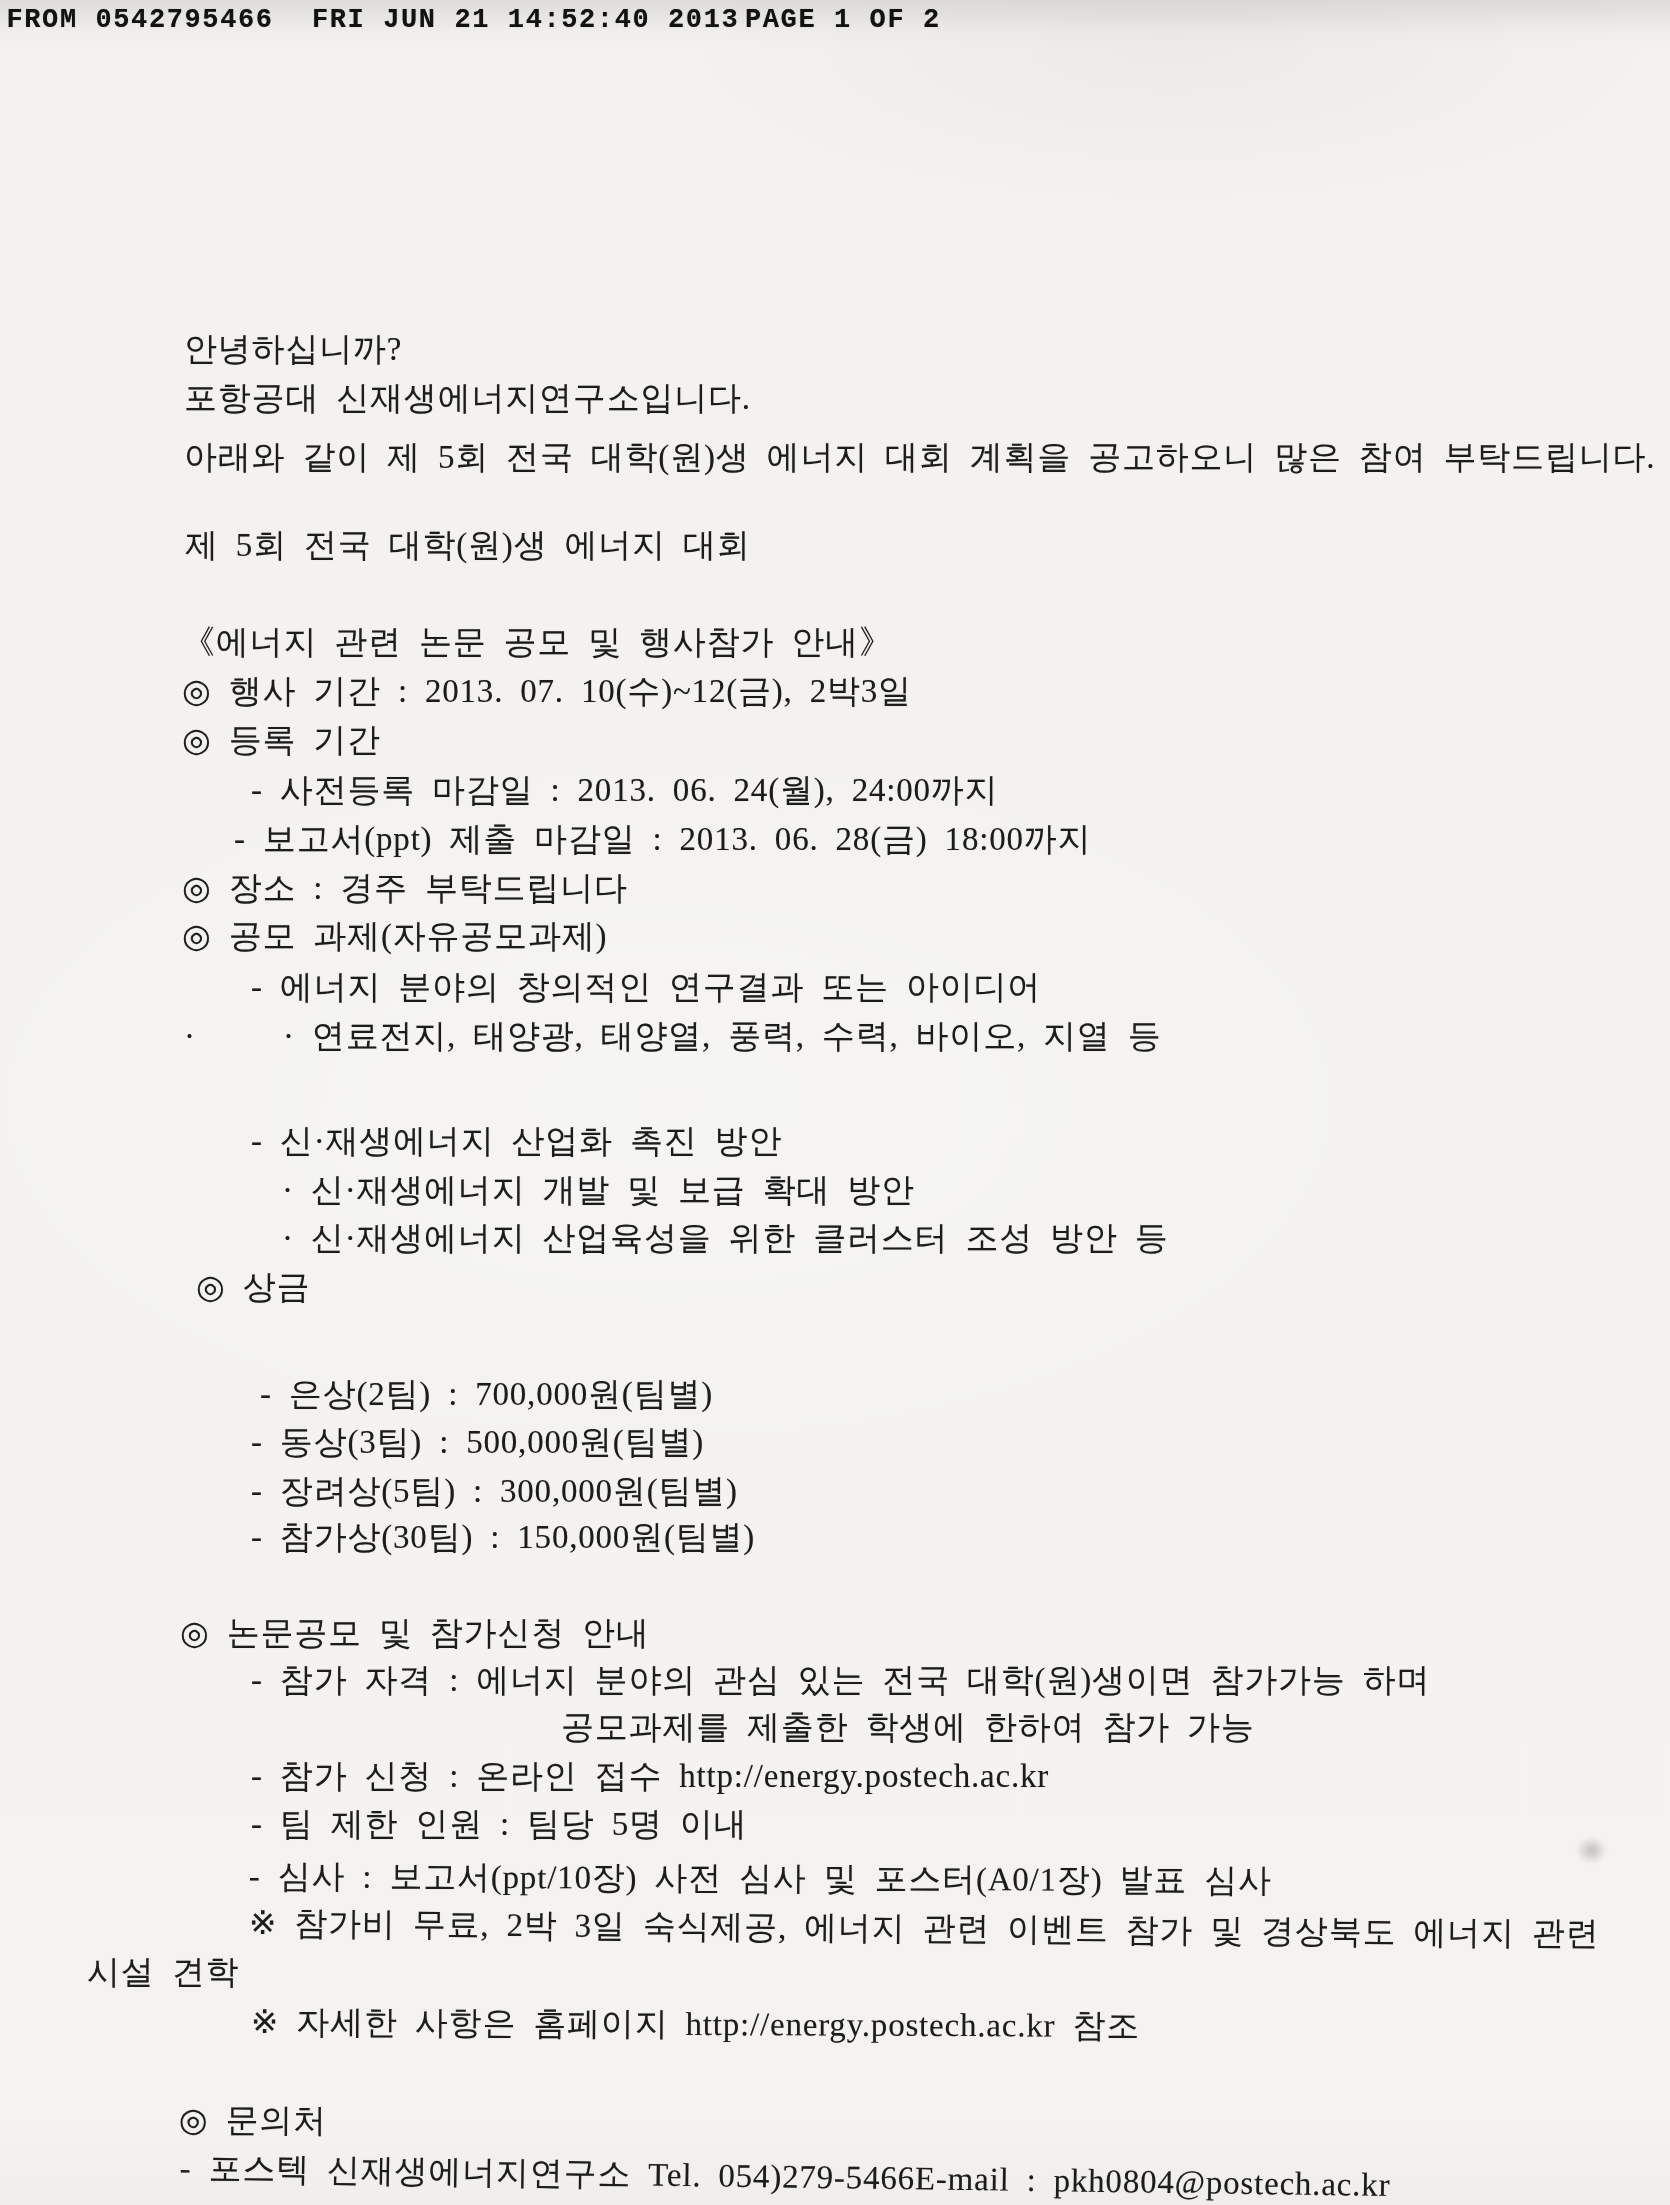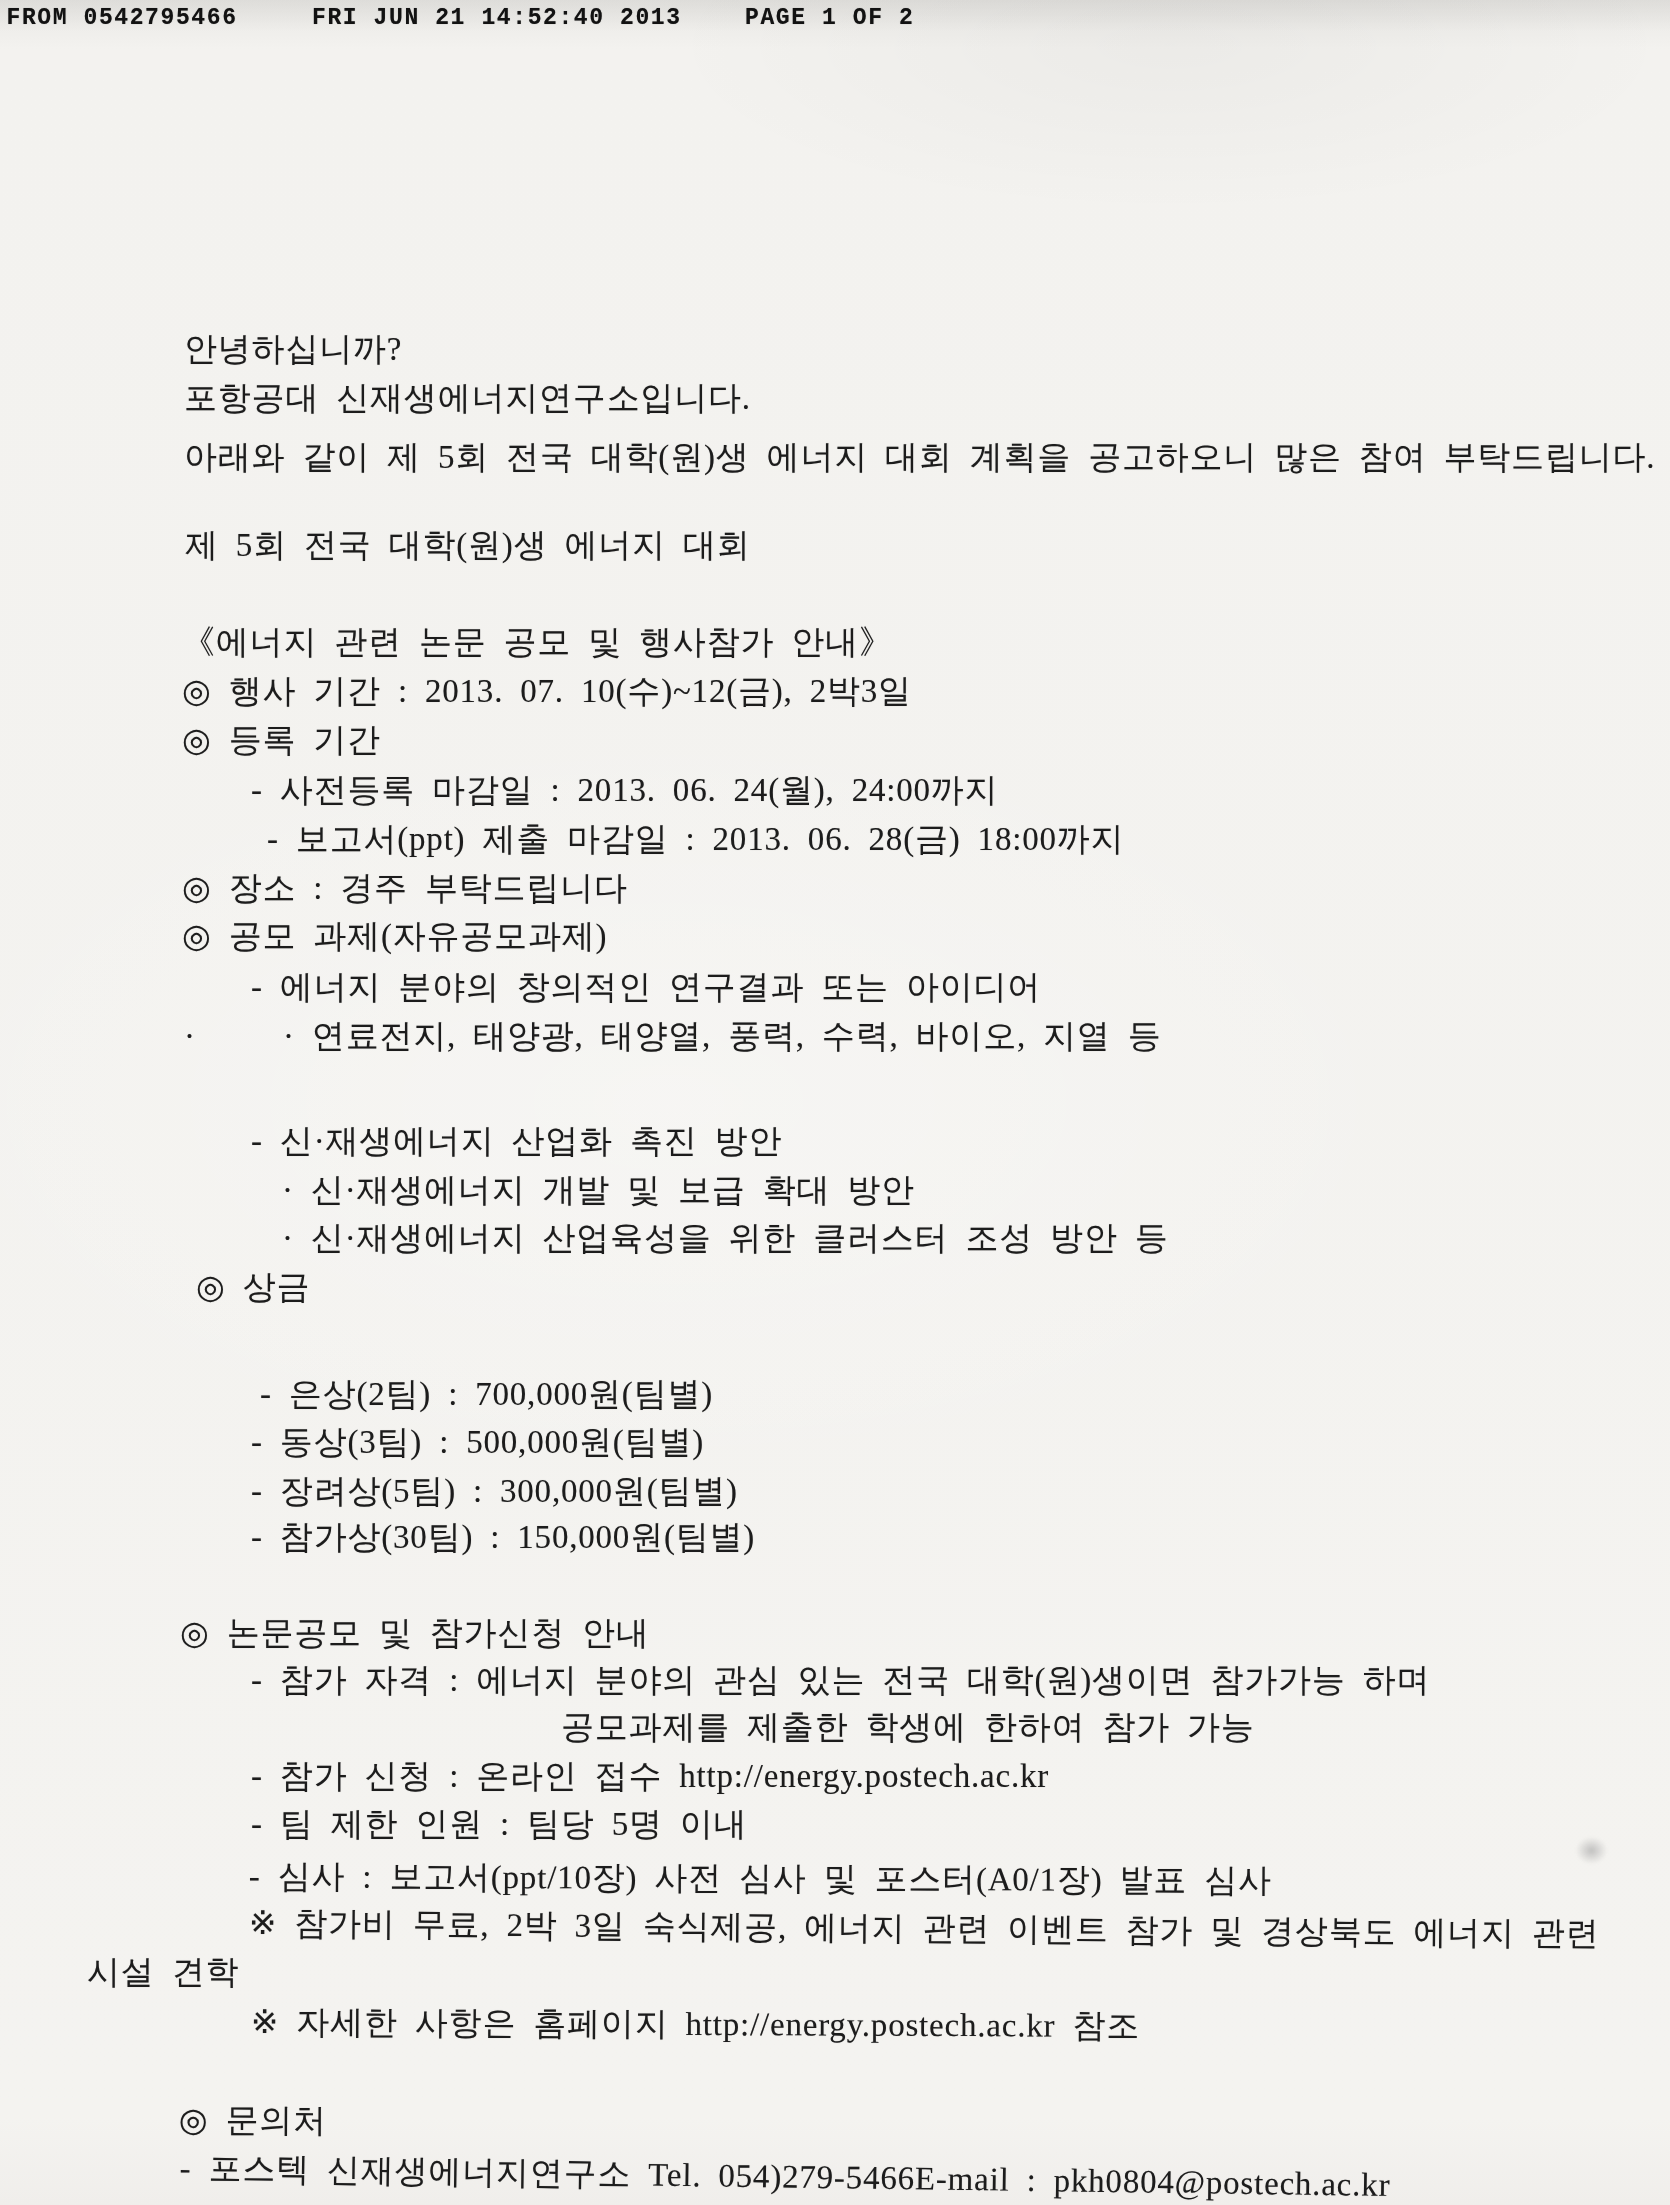--- a/index.html
+++ b/index.html
@@ -19,21 +19,21 @@
       radial-gradient(1133px 567px at 40% 50%, rgba(255,255,255,0.25), transparent 70%),
       linear-gradient(180deg, #e9e8e5 0px, #f3f2ef 49px, #f4f3f0 96%, #f0eeeb 100%),
       #f3f2ef;
     font-family: "Liberation Serif", "DejaVu Serif", "DejaVu Sans", serif;
   }
   
   .fh {
     position: absolute;
     top: 4.9px;
     font-family: "Liberation Mono", "DejaVu Sans Mono", monospace;
-    font-size: 23px;
+    font-size: 27px;
     font-weight: 700;
     letter-spacing: 1.6px;
     color: #121212;
     text-shadow: 0 0 0.8px rgba(18,18,18,0.45);
     white-space: nowrap;
   }
   
   .ln {
     position: absolute;
     font-size: 33px;
@@ -84,21 +84,21 @@
   <div class="ln" style="top:379px;left:184px">포항공대 신재생에너지연구소입니다.</div>
   <div class="ln" style="top:438px;left:184px">아래와 같이 제 5회 전국 대학(원)생 에너지 대회 계획을 공고하오니 많은 참여 부탁드립니다.</div>
 
   <div class="ln" style="top:526px;left:185px">제 5회 전국 대학(원)생 에너지 대회</div>
 
   <div class="ln" style="top:623px;left:182px">《에너지 관련 논문 공모 및 행사참가 안내》</div>
 
   <div class="ln" style="top:672px;left:182px">◎ 행사 기간 : 2013. 07. 10(수)~12(금), 2박3일</div>
   <div class="ln" style="top:721px;left:182px">◎ 등록 기간</div>
   <div class="ln" style="top:771px;left:251px">- 사전등록 마감일 : 2013. 06. 24(월), 24:00까지</div>
-  <div class="ln" style="top:820px;left:267px">- 보고서(ppt) 제출 마감일 : 2013. 06. 28(금) 18:00까지</div>
+  <div class="ln" style="top:820px;left:234px">- 보고서(ppt) 제출 마감일 : 2013. 06. 28(금) 18:00까지</div>
   <div class="ln" style="top:869px;left:182px">◎ 장소 : 경주 부탁드립니다</div>
 
   <div class="ln" style="top:917px;left:182px">◎ 공모 과제(자유공모과제)</div>
   <div class="ln" style="top:968px;left:251px">- 에너지 분야의 창의적인 연구결과 또는 아이디어</div>
   <div class="ln" style="top:1017px;left:184px">·</div>
   <div class="ln" style="top:1017px;left:283px">· 연료전지, 태양광, 태양열, 풍력, 수력, 바이오, 지열 등</div>
   <div class="ln" style="top:1122px;left:251px">- 신·재생에너지 산업화 촉진 방안</div>
   <div class="ln" style="top:1171px;left:282px">· 신·재생에너지 개발 및 보급 확대 방안</div>
   <div class="ln" style="top:1219px;left:282px">· 신·재생에너지 산업육성을 위한 클러스터 조성 방안 등</div>
 

